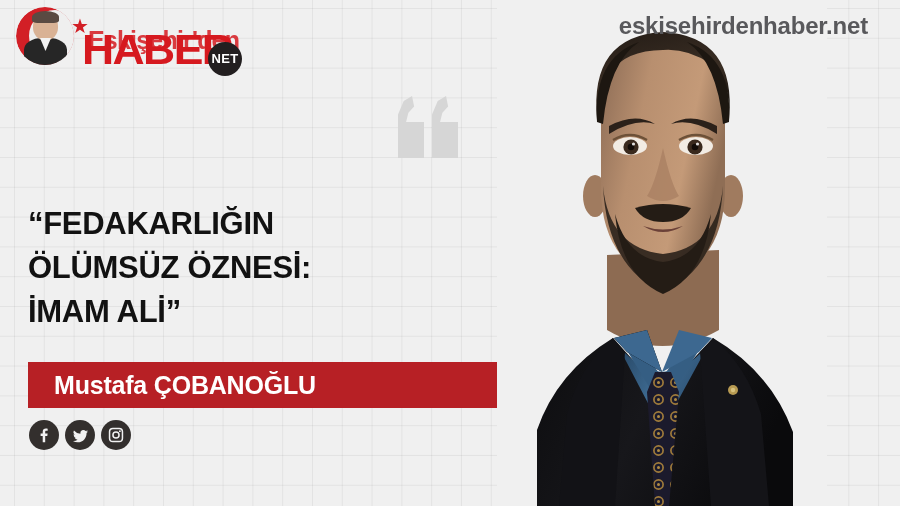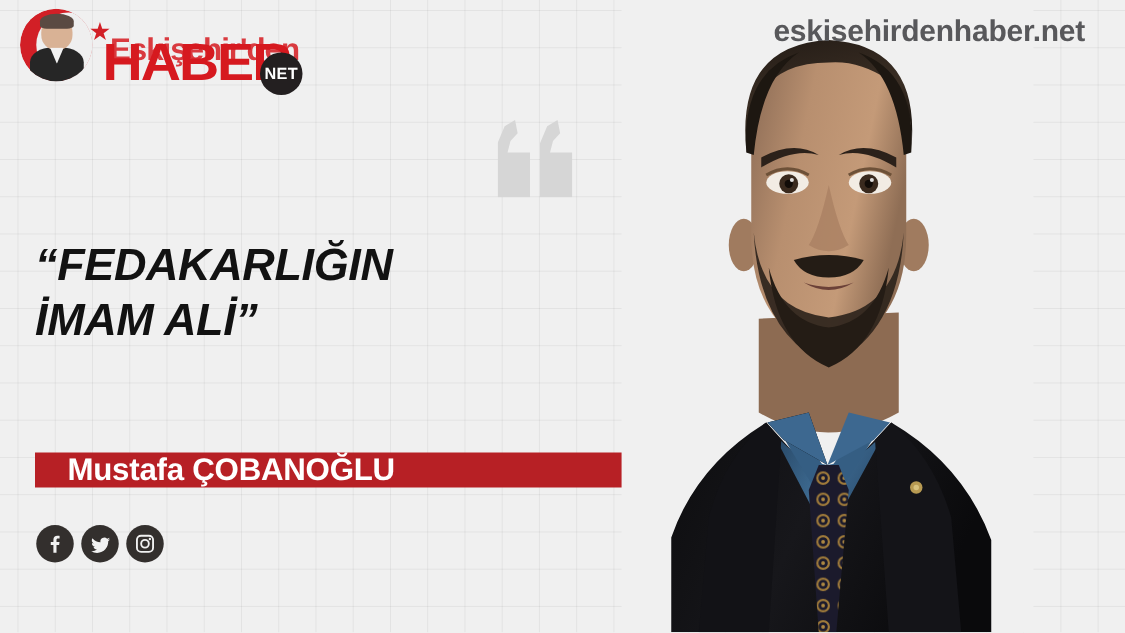--- a/index.html
+++ b/index.html
@@ -171,39 +171,38 @@
     color: #0c0c0c;
     letter-spacing: -0.5px;
     line-height: 56px;
     white-space: nowrap;
     z-index: 20;
   }
 
   .headline {
     position: absolute;
     left: 28px;
-    top: 190px;
+    top: 202px;
     width: 420px;
-    font-size: 36px;
-    font-weight: bold;
-    font-style: italic;
+    font-size: 31px;
+    font-weight: bold;
     color: #121212;
     line-height: 44px;
     letter-spacing: -0.3px;
     z-index: 20;
   }
   .headline .line { display: block; white-space: nowrap; }
 
   
   .author-bar {
     position: absolute;
     left: 28px;
     top: 362px;
     width: 475px;
-    height: 28px;
+    height: 46px;
     background: #b72025;
     z-index: 14;
     display: flex;
     align-items: center;
   }
   .author-name {
     margin-left: 26px;
     font-size: 25px;
     font-weight: bold;
     color: #ffffff;
@@ -266,20 +265,21 @@
   <div class="site-url">eskisehirdenhaber.net</div>
 
   <div class="quote-mark">
     <span class="q1"></span>
     <span class="q2"></span>
   </div>
 
 
   <div class="headline">
     <span class="line">“FEDAKARLIĞIN</span>
+    <span class="line">ÖLÜMSÜZ ÖZNESİ:</span>
     <span class="line">İMAM ALİ”</span>
   </div>
 
   <div class="author-bar">
     <div class="author-name">Mustafa ÇOBANOĞLU</div>
   </div>
 
   <div class="social">
     <div class="social-icon">
       <svg width="18" height="18" viewBox="0 0 24 24" fill="#f1f1f1">

